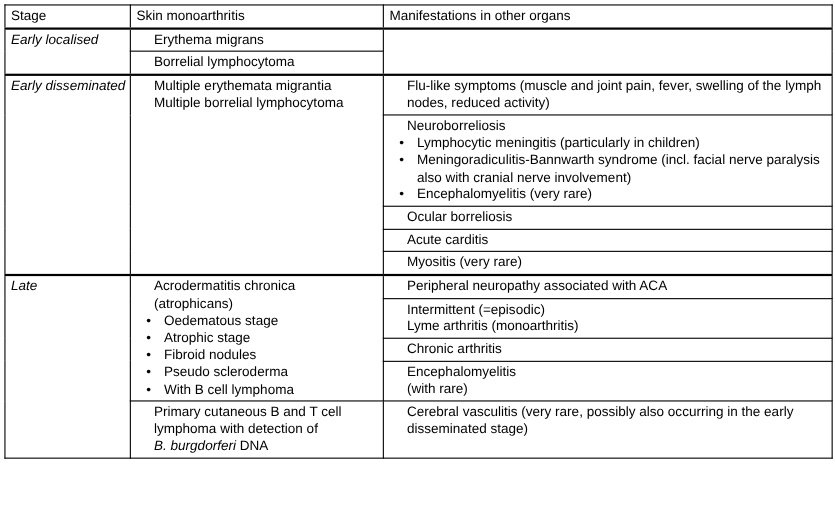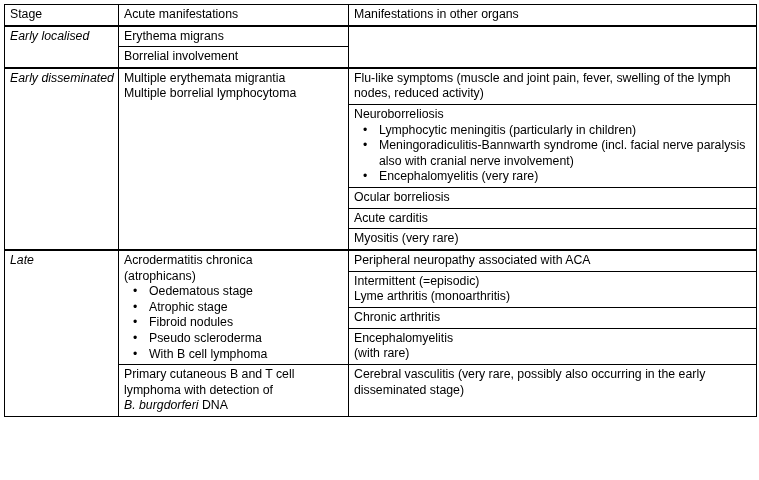--- a/index.html
+++ b/index.html
@@ -49,21 +49,21 @@
   }
   td.stage-cell {
     font-weight: bold;
     padding-top: 3px;
     font-style: italic;
   }
   
   tr.band-start > td, tr.band-start > th {
     border-top: 2px solid #000000;
   }
-  .cell-line { display: block; white-space: normal; }
+  .cell-line { display: block; white-space: normal; margin-left: 16px; }
   ul.blist {
     list-style: none;
     margin: 0;
     padding: 0;
   }
   ul.blist li {
     position: relative;
     padding-left: 25px;
     margin: 0;
   }
@@ -84,34 +84,34 @@
   <table class="lyme">
     <colgroup>
       <col class="c-stage">
         <col class="c-skin">
         <col class="c-organ">
     </colgroup>
     <tbody>
 
       <tr>
         <th class="hdr">Stage</th>
-        <th class="hdr">Acute manifestations</th>
+        <th class="hdr">Skin monoarthritis</th>
         <th class="hdr">Manifestations in other organs</th>
       </tr>
 
       <tr class="band-start">
         <td class="stage-cell" rowspan="2">Early localised</td>
         <td>
           <span class="cell-line">Erythema migrans</span>
         </td>
         <td rowspan="2" class="blank"></td>
       </tr>
       <tr>
         <td>
-          <span class="cell-line">Borrelial involvement</span>
+          <span class="cell-line">Borrelial lymphocytoma</span>
         </td>
       </tr>
 
       <tr class="band-start">
         <td class="stage-cell" rowspan="5">Early disseminated</td>
         <td rowspan="5">
           <span class="cell-line">Multiple erythemata migrantia</span>
           <span class="cell-line">Multiple borrelial lymphocytoma</span>
         </td>
         <td>

